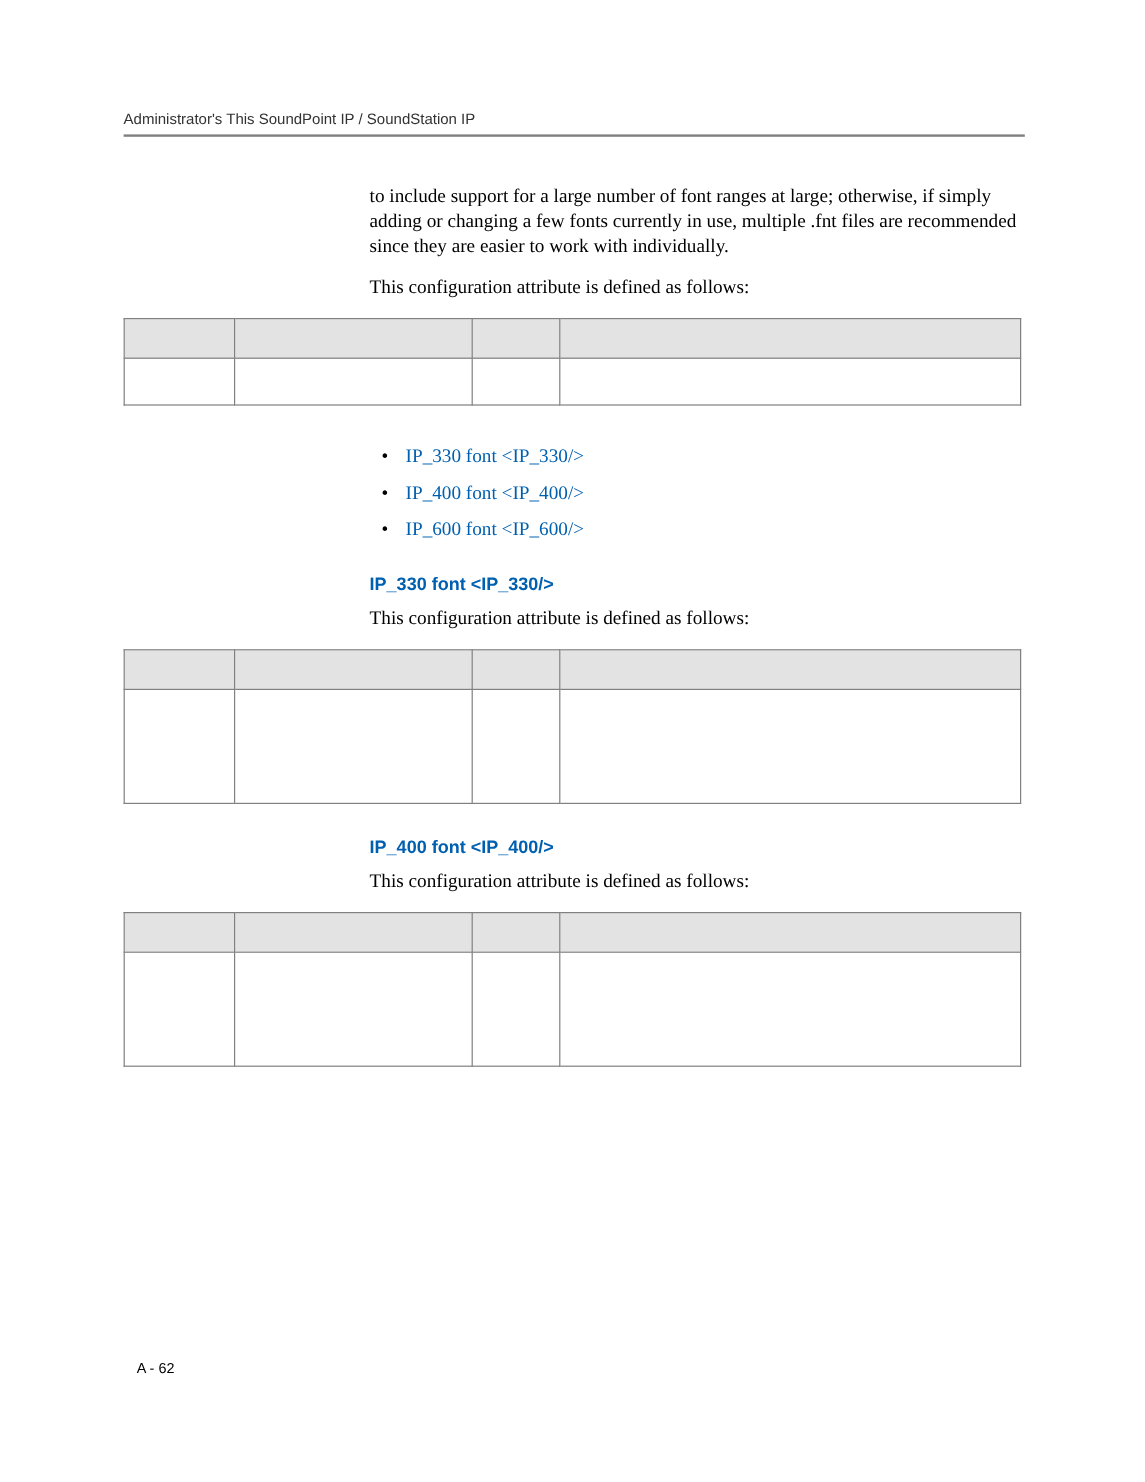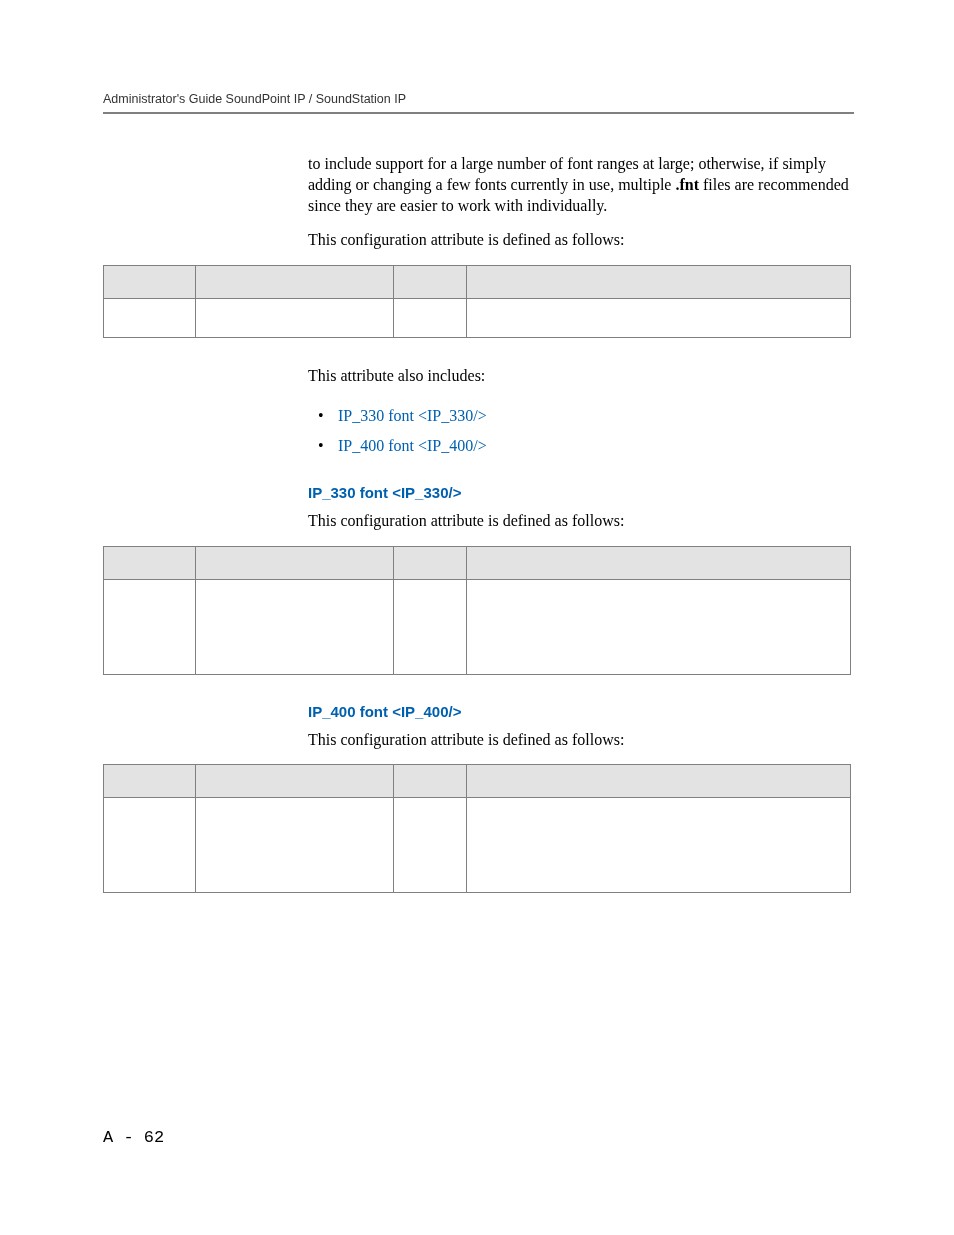--- a/index.html
+++ b/index.html
@@ -32,21 +32,21 @@
   }
   .content-column {
     margin-left: 205px; 
   }
   .body-text {
     font-size: 16px;
     line-height: 1.3;
     margin: 0 0 14px 0;
   }
   .body-text .bold {
-    font-weight: bold;
+    font-weight: normal;
   }
   table.attr-table {
     width: 748px;
     border-collapse: collapse;
     margin: 10px 0 28px 0;
     table-layout: fixed;
   }
   table.attr-table col.c1 { width: 92px; }
   table.attr-table col.c2 { width: 198px; }
   table.attr-table col.c3 { width: 73px; }
@@ -88,32 +88,32 @@
   }
   .subheading {
     font-family: Arial, Helvetica, sans-serif;
     font-weight: bold;
     font-size: 15px;
     color: #0060b0;
     margin: 22px 0 10px 0;
   }
   .page-number {
     position: absolute;
-    left: 103px;
+    left: 114px;
     bottom: 88px;
-    font-size: 17px;
-    font-family: Liberation Mono, monospace;
+    font-size: 12px;
+    font-family: Liberation Sans, sans-serif;
   }
 </style>
 </head>
 <body>
 
 <div class="page">
 
-  <div class="running-header">Administrator's Guide SoundPoint IP / SoundStation IP</div>
+  <div class="running-header">Administrator's This SoundPoint IP / SoundStation IP</div>
   <hr class="header-rule">
 
   <div class="content-column">
     <p class="body-text">
       <span>to include support for a large number of font ranges at large; otherwise, if simply adding or changing a few fonts currently in use, multiple </span><span class="bold">.fnt</span><span> files are recommended since they are easier to work with individually.</span>
     </p>
     <p class="body-text">This configuration attribute is defined as follows:</p>
   </div>
 
   <table class="attr-table">
@@ -133,24 +133,24 @@
     <tr>
       <td class="short"></td>
       <td class="short"></td>
       <td class="short"></td>
       <td class="short"></td>
     </tr>
   </tbody>
     </table>
 
   <div class="content-column">
-    <p class="body-text">This attribute also includes:</p>
     <ul class="bullets">
       <li><a href="#">IP_330 font &lt;IP_330/&gt;</a></li>
       <li><a href="#">IP_400 font &lt;IP_400/&gt;</a></li>
+      <li><a href="#">IP_600 font &lt;IP_600/&gt;</a></li>
     </ul>
 
     <div class="subheading">IP_330 font &lt;IP_330/&gt;</div>
     <p class="body-text">This configuration attribute is defined as follows:</p>
   </div>
 
   <table class="attr-table">
     <colgroup>
         <col class="c1">
         <col class="c2">

